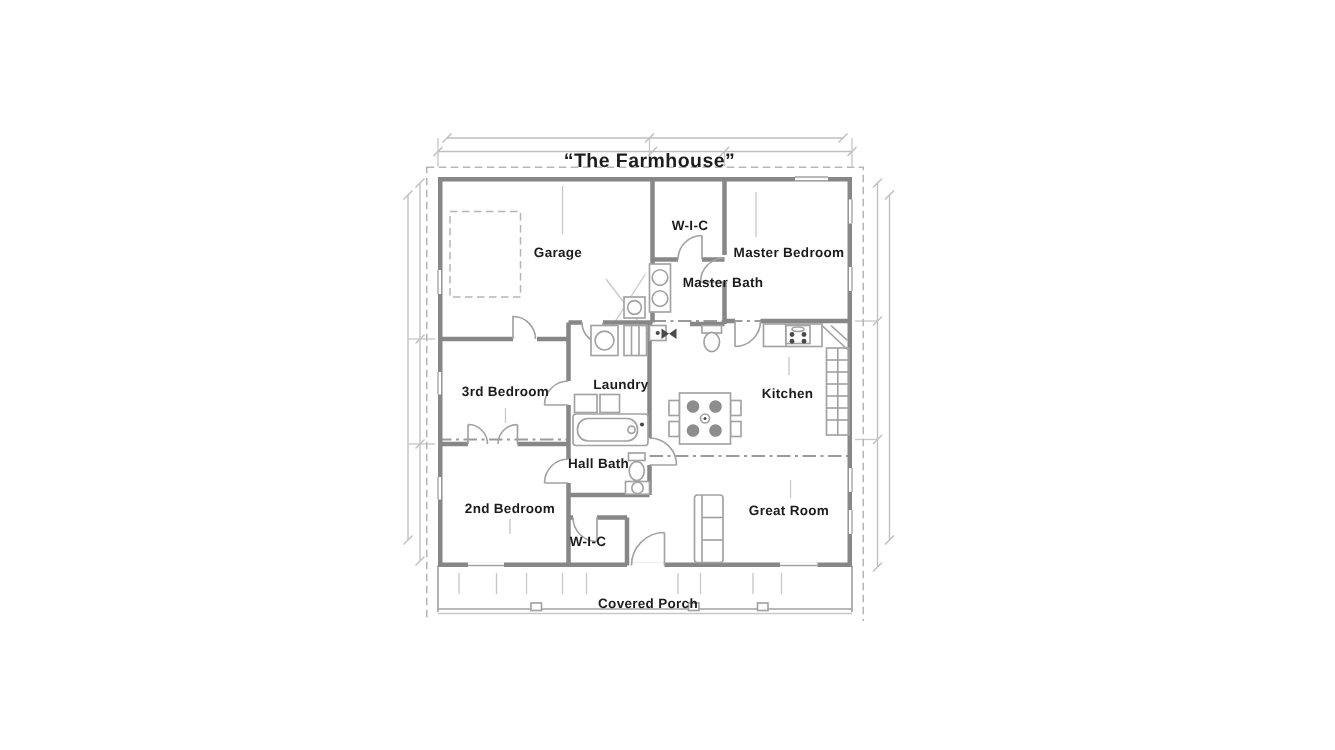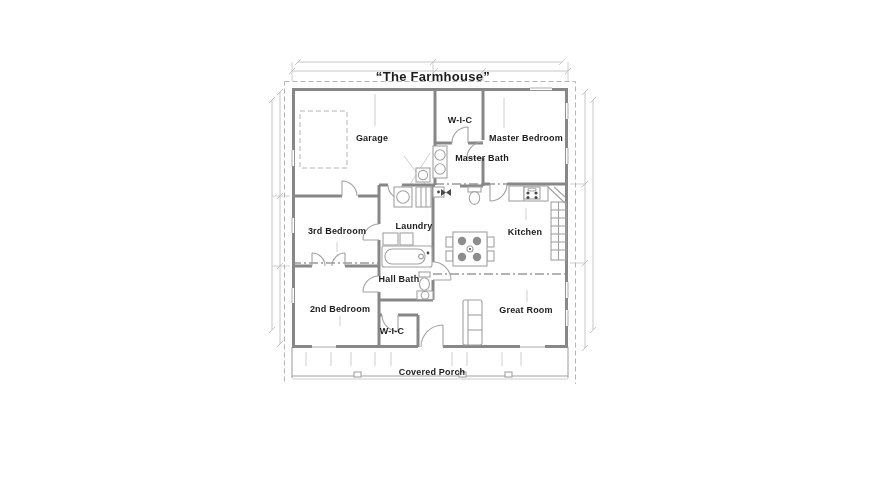--- a/index.html
+++ b/index.html
@@ -1,18 +1,18 @@
 <!DOCTYPE html>
 <html style="--background: #ffffff; --wall: #878787; --thin: #a2a2a2; --faint: #c8c8c8; --dashline: #b5b5b5; --dim: #bfbfbf; --text: #1c1c1c; --chair: #8d8d8d;"><head>
 <meta charset="utf-8">
 <style>
   html,body{margin:0;padding:0;background:#fff;}
   .canvas{
     position:relative;width:890px;height:384px;background:var(--background,#fff);
-    font-family:"Liberation Sans",sans-serif;overflow:hidden;
+    font-family:"Liberation Sans",sans-serif;overflow:hidden;margin-top:30px;
   }
   svg{position:absolute;left:0;top:0;}
   .wall{stroke:var(--wall,#878787);stroke-width:3;fill:none;stroke-linecap:butt;}
   .thin{stroke:var(--thin,#a2a2a2);stroke-width:1.1;fill:none;}
   .thinf{stroke:var(--thin,#a2a2a2);stroke-width:1.1;fill:#fff;}
   .faint{stroke:var(--faint,#c8c8c8);stroke-width:0.9;fill:none;}
   .dash{stroke:var(--dashline,#b5b5b5);stroke-width:1;fill:none;stroke-dasharray:5 3;}
   .dashdot{stroke:#9b9b9b;stroke-width:1.3;fill:none;stroke-dasharray:9 3 2 3;}
   .dim{stroke:var(--dim,#bfbfbf);stroke-width:0.9;fill:none;}
   .wgap{stroke:#fff;stroke-width:4.2;fill:none;}

